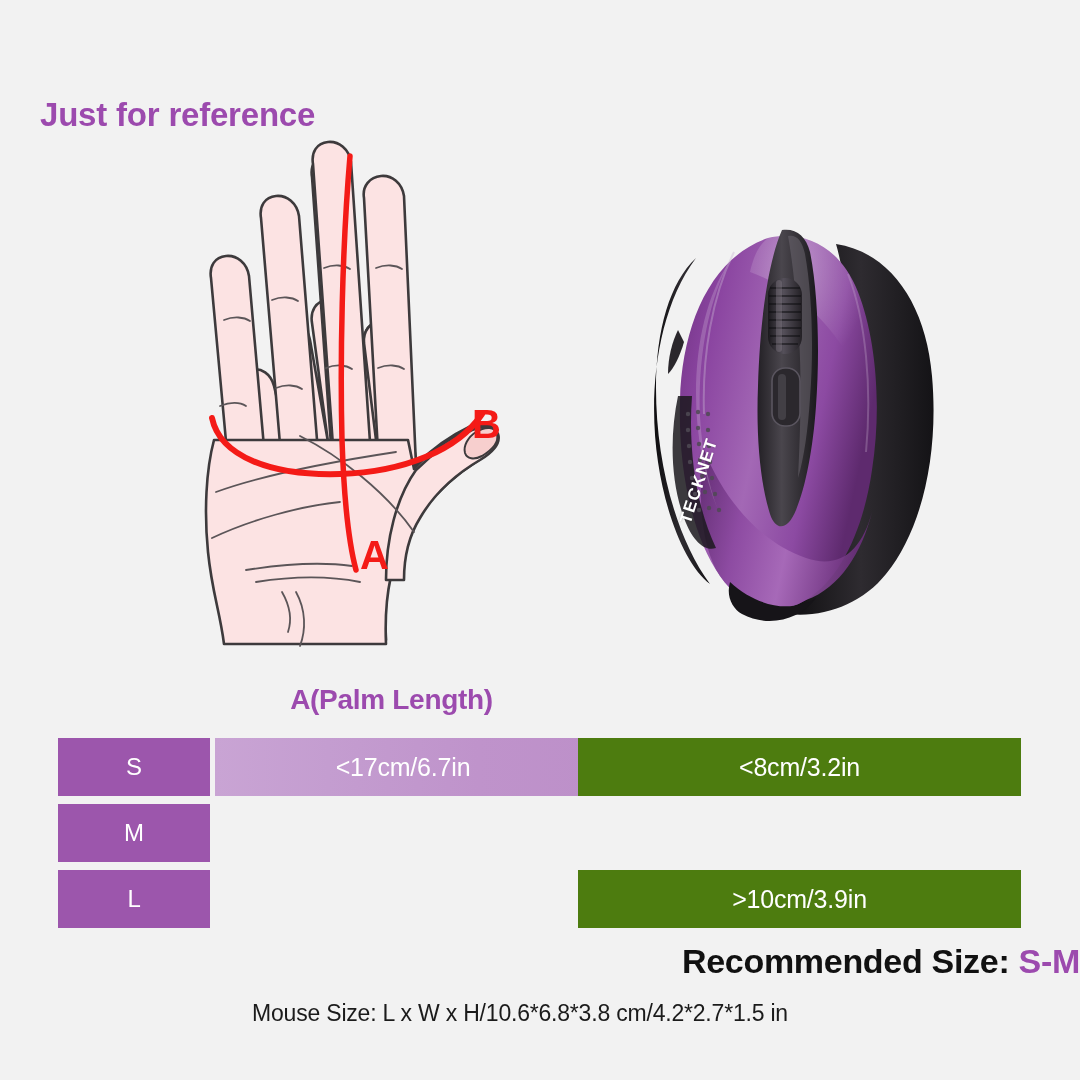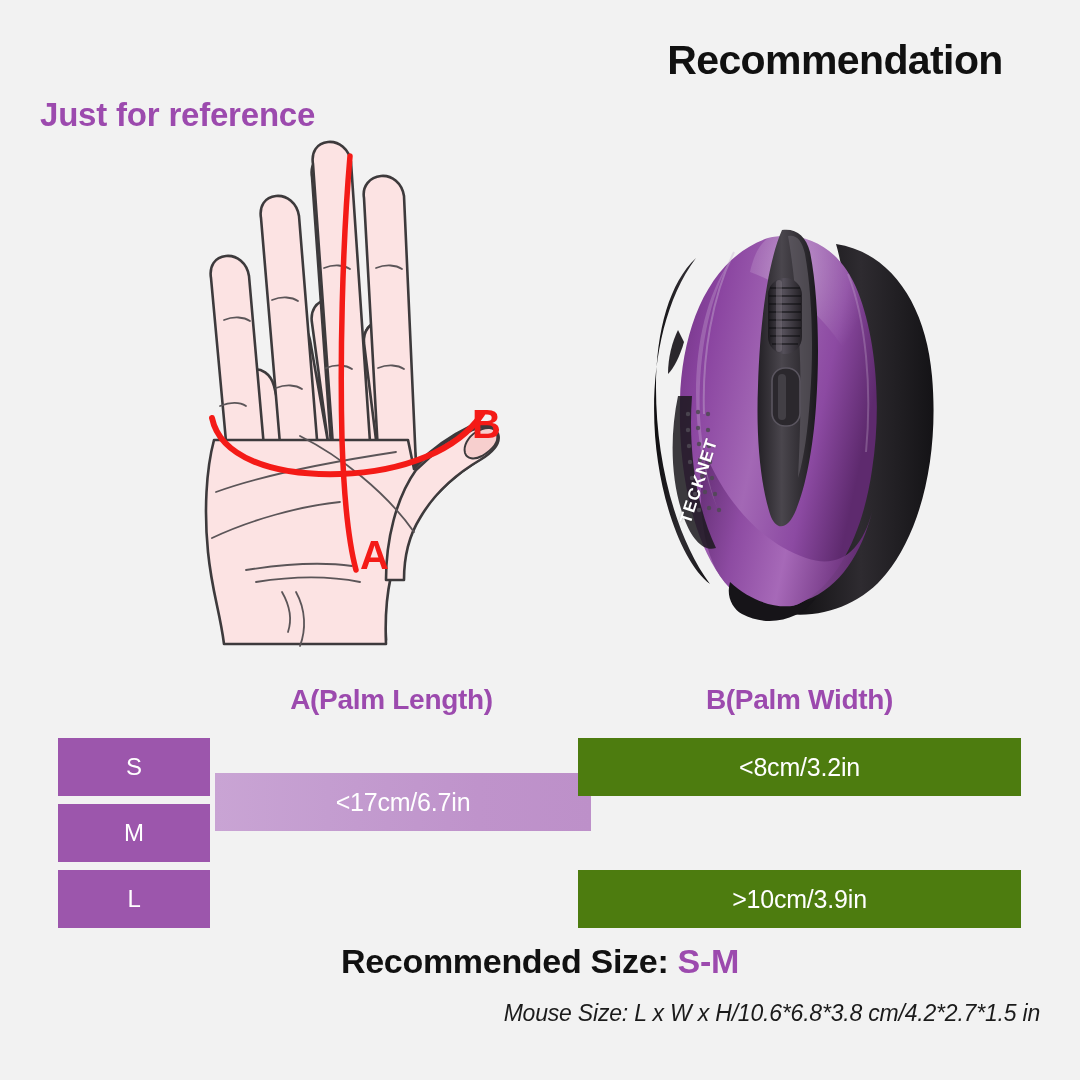--- a/index.html
+++ b/index.html
@@ -136,64 +136,61 @@
   .cell-size {
     left: 58px;
     width: 152px;
     background: #9c56ac;
     font-size: 24px;
   }
   .cell-a {
     left: 215px;
     width: 376px;
     background: linear-gradient(90deg, #c9a4d4 0%, #c49dd0 30%, #bf93cb 70%, #bd90c9 100%);
-    margin-top: 35px;
   }
   .row-l .cell-a {
     background: linear-gradient(90deg, #c9a4d4 0%, #d5b6de 38%, #c69fd1 72%, #bd90c9 100%);
   }
   .cell-b {
     left: 578px;
     width: 443px;
     background: #4d7c0f;
   }
 
   
   .rec-size {
     position: absolute;
     left: 0;
     top: 942px;
     width: 1080px;
-    text-align: center;
+    text-align: right;
     font-size: 34px;
     font-weight: bold;
     color: #111111;
     letter-spacing: -0.3px;
   }
   .rec-size .val { color: #9c4aae; }
 
   .mouse-size {
     position: absolute;
     left: 0;
     top: 1000px;
     width: 1040px;
-    text-align: right;
+    text-align: center;
     font-size: 23px;
     color: #1b1b1b;
     letter-spacing: -0.2px;
-    font-style: italic;
   }
 </style>
 </head>
 <body>
 
 <div id="page">
 
   <div class="main-title">
-    <span class="l1">Recommendation</span>
   </div>
 
   <div class="ref-title">Just for reference</div>
 
   <div class="hand-wrap">
     <svg width="360" height="510" viewBox="0 0 360 510" xmlns="http://www.w3.org/2000/svg">
       <g fill="#FCE3E3" stroke="#3D3A3C" stroke-width="2.6" stroke-linejoin="round" stroke-linecap="round">
 
         <path d="M58 230 C50 260 44 300 46 345 C48 392 56 440 62 500 L196 500 C194 455 198 420 214 392
                  C232 360 258 336 286 318 C300 309 308 300 306 292 C303 283 291 281 279 287
@@ -361,21 +358,20 @@
       <path d="M134 52 C112 96 102 156 104 214" fill="none" stroke="#C9B4D2" stroke-width="2" opacity="0.4"></path>
 
       <path d="M248 74 C266 120 272 188 266 252" fill="none" stroke="#C9B4D2" stroke-width="2" opacity="0.3"></path>
     </svg>
   </div>
 
   <div class="brand-mark">TECKNET</div>
 
   <div class="col-headers">
     <div class="col-head col-head-a">A(Palm Length)</div>
-    <div class="col-head col-head-b">B(Palm Width)</div>
   </div>
 
   <div class="table">
     <div class="row row-s">
       <div class="cell cell-size">S</div>
       <div class="cell cell-a">&lt;17cm/6.7in</div>
       <div class="cell cell-b">&lt;8cm/3.2in</div>
     </div>
     <div class="row row-m">
       <div class="cell cell-size">M</div>

